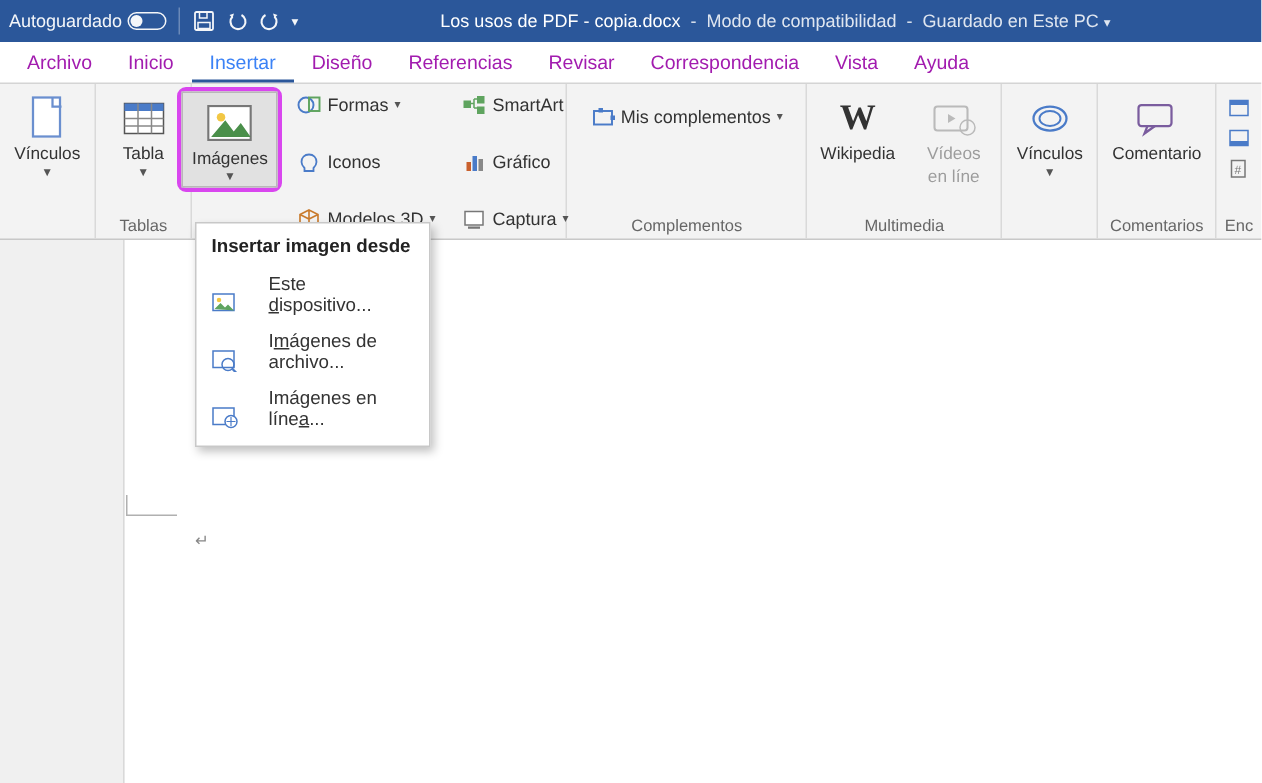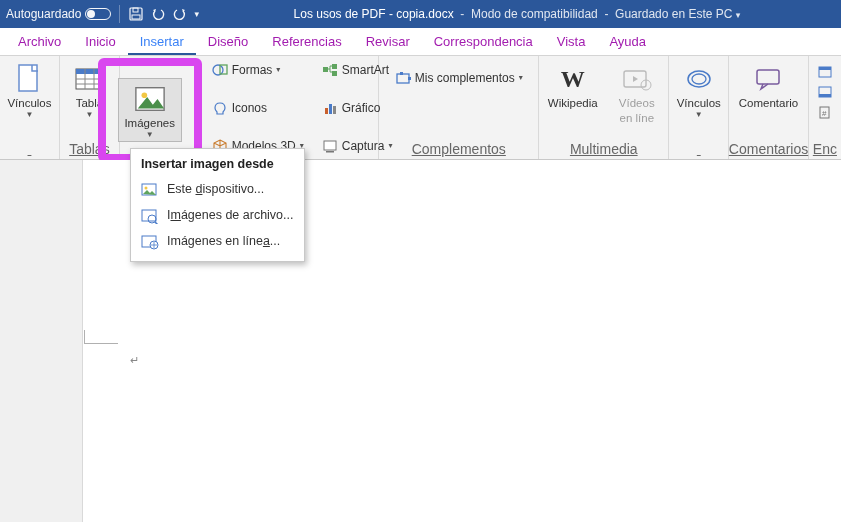--- a/index.html
+++ b/index.html
@@ -17,37 +17,37 @@
 
   
   .tabs { height: 28px; background: #fff; border-bottom: 1px solid #d4d4d4; display: flex; align-items: flex-end; padding: 0 6px; }
   .tab { padding: 6px 12px 4px; font-size: 13px; color: #a21caf; cursor: pointer; border-bottom: 2px solid transparent; }
   .tab.active { color: #3b82f6; border-bottom: 2px solid #2b579a; }
 
   
   .ribbon { height: 104px; background: #f3f3f3; border-bottom: 1px solid #c8c8c8; display: flex; position: relative; }
   .group { border-right: 1px solid #d9d9d9; padding: 4px 6px 2px; display: flex; flex-direction: column; justify-content: space-between; align-items: center; }
   .group-body { display: flex; align-items: flex-start; gap: 4px; }
-  .group-label { font-size: 14px; color: #666; text-align: center; padding-top: 2px; text-decoration: underline; }
+  .group-label { font-size: 11px; color: #666; text-align: center; padding-top: 2px; }
   .big-btn { width: 56px; display: flex; flex-direction: column; align-items: center; gap: 2px; padding: 2px 2px; cursor: pointer; border: 1px solid transparent; }
   .big-btn .lbl { font-size: 11.5px; text-align: center; line-height: 1.1; }
   .big-icon { width: 32px; height: 32px; display:flex; align-items:center; justify-content:center; }
   .caret { font-size: 8px; color: #555; margin-top: -2px; }
   .col { display:flex; flex-direction:column; gap:18px; }
   .small-btn { display: flex; align-items: center; gap: 4px; padding: 2px 4px; font-size: 12px; color:#333; cursor:pointer; white-space:nowrap; }
   .small-icon { width:16px; height:16px; display:inline-flex; align-items:center; justify-content:center; }
 
   
-  .highlight-frame { border: 8px solid #d946ef; border-radius: 6px; padding: 12px; margin-top:-2px; }
+  .highlight-frame { border: 3px solid #d946ef; border-radius: 6px; padding: 0; margin-top:-2px; }
   .imagenes-btn { background:#e1e1e1; border:1px solid #b8b8b8; width:64px; padding:4px 2px 2px; }
 
   
-  .dropdown { position:absolute; top:92px; left:130px; width:175px; background:#fff; border:1px solid #c8c8c8; box-shadow: 2px 3px 6px rgba(0,0,0,.25); z-index:50; padding:4px 0 6px; }
+  .dropdown { position:absolute; top:92px; left:130px; width:157px; background:#fff; border:1px solid #c8c8c8; box-shadow: 2px 3px 6px rgba(0,0,0,.25); z-index:50; padding:4px 0 6px; }
   .dropdown .dd-title { font-weight:600; font-size:12.5px; padding:4px 10px 6px; color:#222; }
-  .dropdown .dd-item { display:flex; align-items:flex-start; gap:8px; padding:5px 10px; font-size:12.5px; cursor:pointer; }
+  .dropdown .dd-item { display:flex; align-items:flex-end; gap:20px; padding:5px 10px; font-size:12.5px; cursor:pointer; }
   .dd-icon { width:18px; height:16px; display:inline-flex; align-items:center; justify-content:center; }
   .u { text-decoration: underline; }
 
   
   .doc-area { position:relative; height: calc(522px - 28px - 28px - 104px); background:#fff; }
   .gutter { position:absolute; left:0; top:0; bottom:0; width:83px; background:#f0f0f0; border-right:1px solid #d9d9d9; }
   .page-end { position:absolute; left:84px; top:170px; width:34px; height:14px; border-left:1px solid #b0b0b0; border-bottom:1px solid #b0b0b0; }
   .cursor-mark { position:absolute; left:130px; top:194px; font-size:11px; color:#888; }
 
   svg { display:block; }

